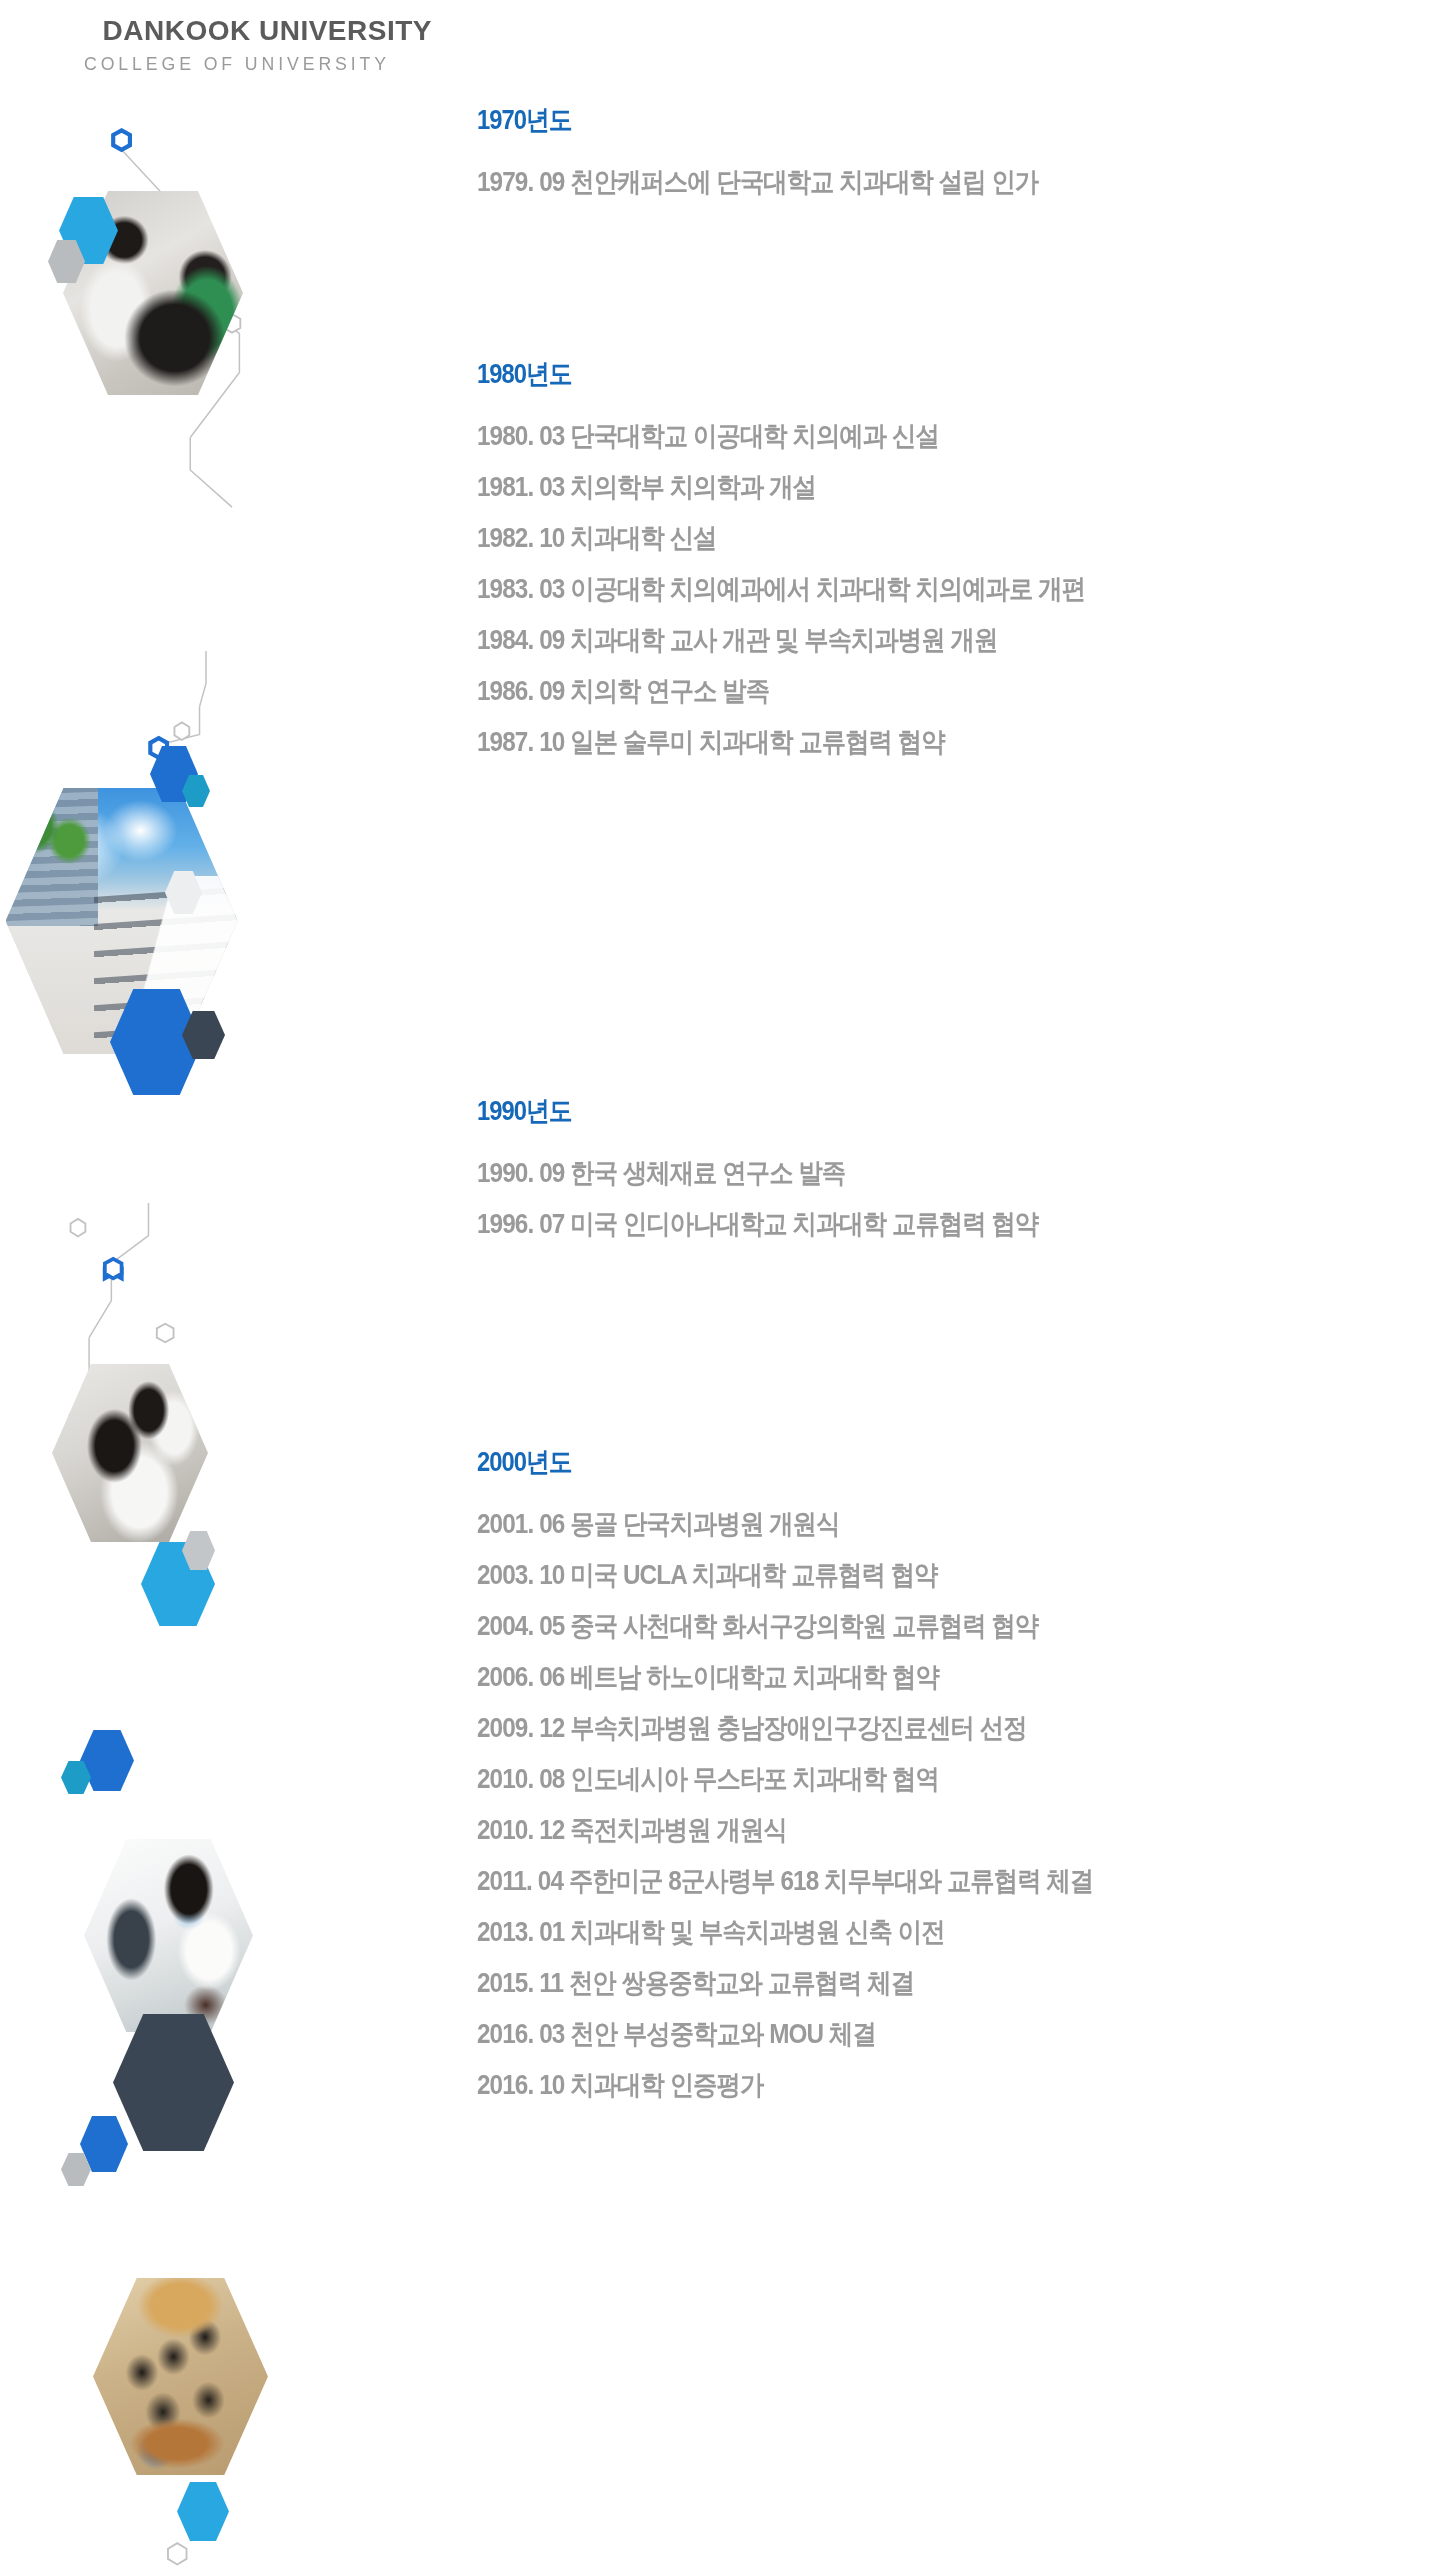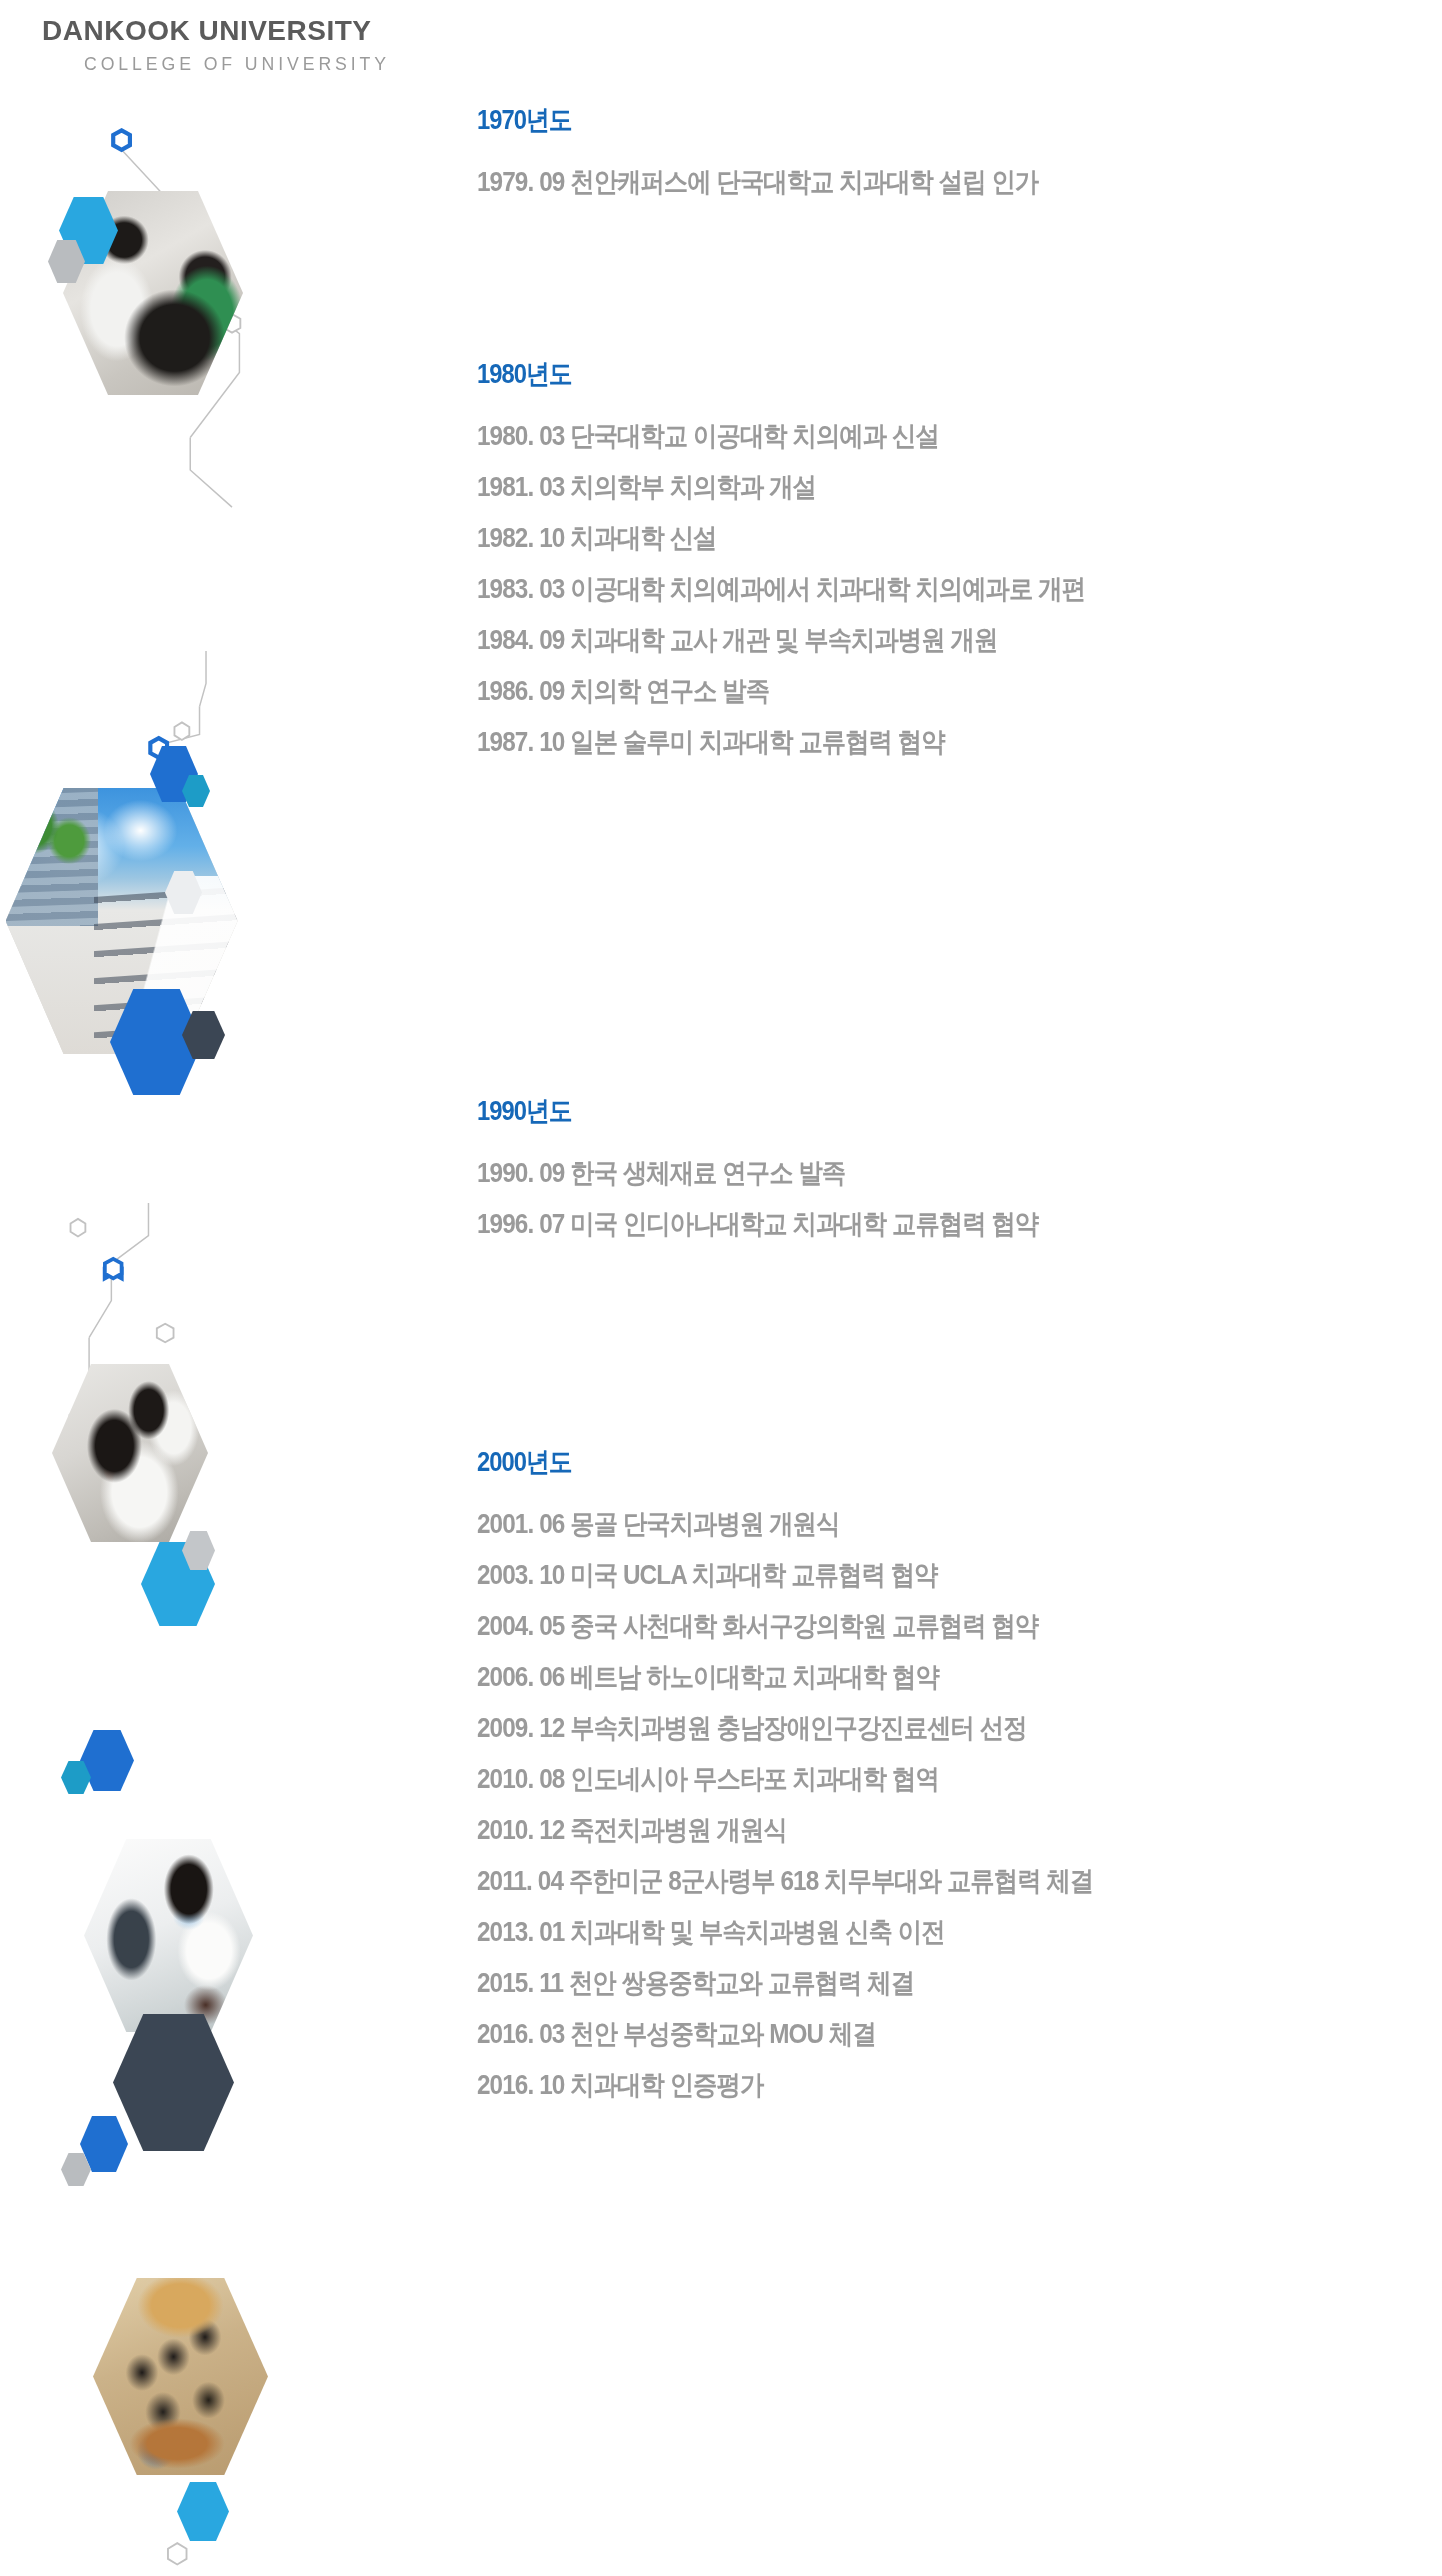--- a/index.html
+++ b/index.html
@@ -11,21 +11,21 @@
   }
 
   
   #logo { position:absolute; left:42px; top:7.4px; width:390px; }
   #logo .history {
     font-size:59px; font-weight:bold; color:#2a6fc4;
     letter-spacing:0.9px; line-height:1.0; text-align:center;
   }
   #logo .univ {
     font-size:28px; font-weight:bold; color:#5b5b5b;
-    letter-spacing:0.5px; line-height:1.25; text-align:left; margin-top:5.6px;
+    letter-spacing:0.5px; line-height:1.25; text-align:right; margin-top:5.6px;
   }
   #logo .college {
     font-size:17.7px; font-weight:normal; color:#9a9a9a;
     letter-spacing:3.9px; line-height:1.3; text-align:center; margin-top:4.6px;
   }
 
   
   #decor { position:absolute; left:0; top:0; width:464px; height:2576px; }
   #decor svg { position:absolute; left:0; top:0; }
 

